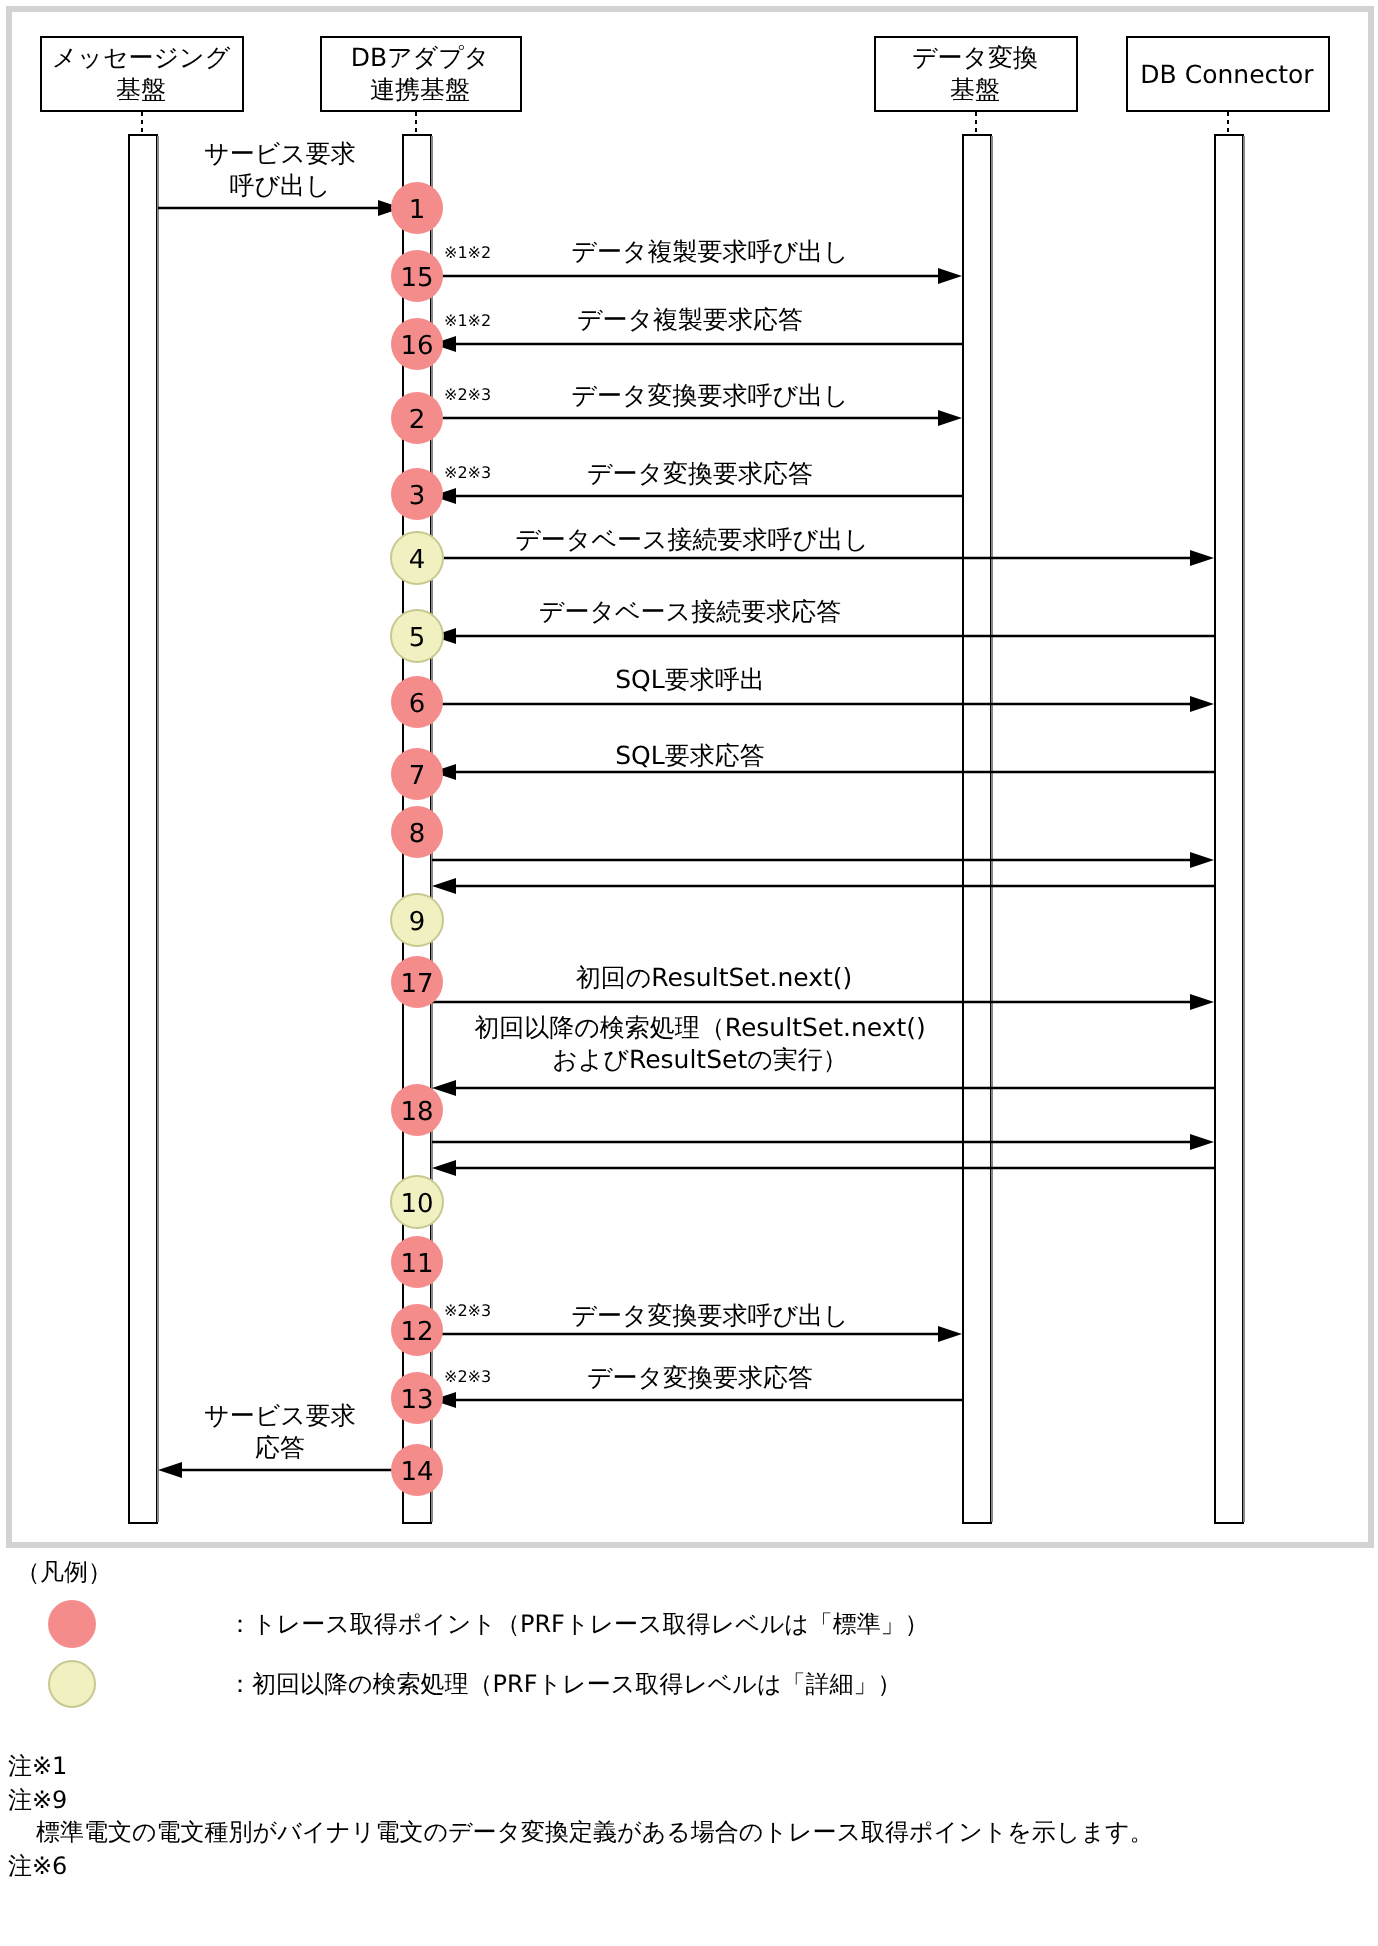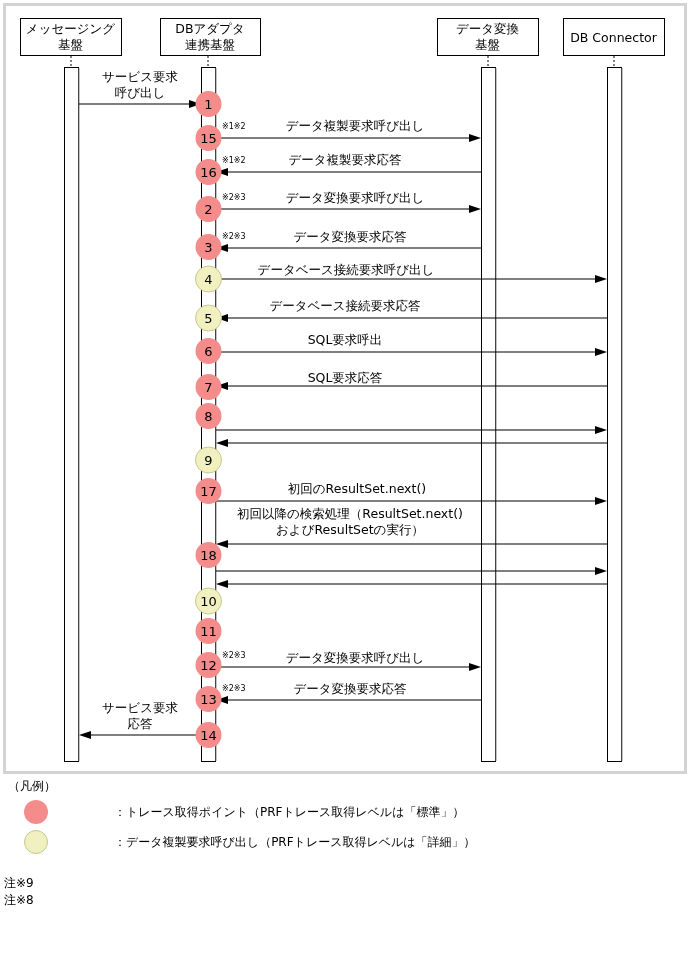--- a/index.html
+++ b/index.html
@@ -230,20 +230,22 @@
 </svg>
 
 <div class="legend">
   <div class="legend-title">（凡例）</div>
   <div class="legend-row" style="top:22px">
     <div class="legend-dot" id="legend-dot-0" style="background: rgb(244, 140, 140);"></div>
     <div class="legend-text">：トレース取得ポイント（PRFトレース取得レベルは「標準」）</div>
   </div>
   <div class="legend-row" style="top:52px">
     <div class="legend-dot" id="legend-dot-1" style="background: rgb(240, 240, 192); border: 1px solid rgb(200, 200, 144);"></div>
-    <div class="legend-text">：データ複製要求呼び出し（PRFトレース取得レベルは「詳細」）</div>
+    <div class="legend-text">：初回以降の検索処理（PRFトレース取得レベルは「詳細」）</div>
   </div>
 </div>
 
 <div class="notes">
+  <div class="note-head">注※1</div>
   <div class="note-head">注※9</div>
-  <div class="note-head">注※8</div>
+  <div class="note-body">標準電文の電文種別がバイナリ電文のデータ変換定義がある場合のトレース取得ポイントを示します。</div>
+  <div class="note-head">注※6</div>
 </div>
 
 </body></html>

